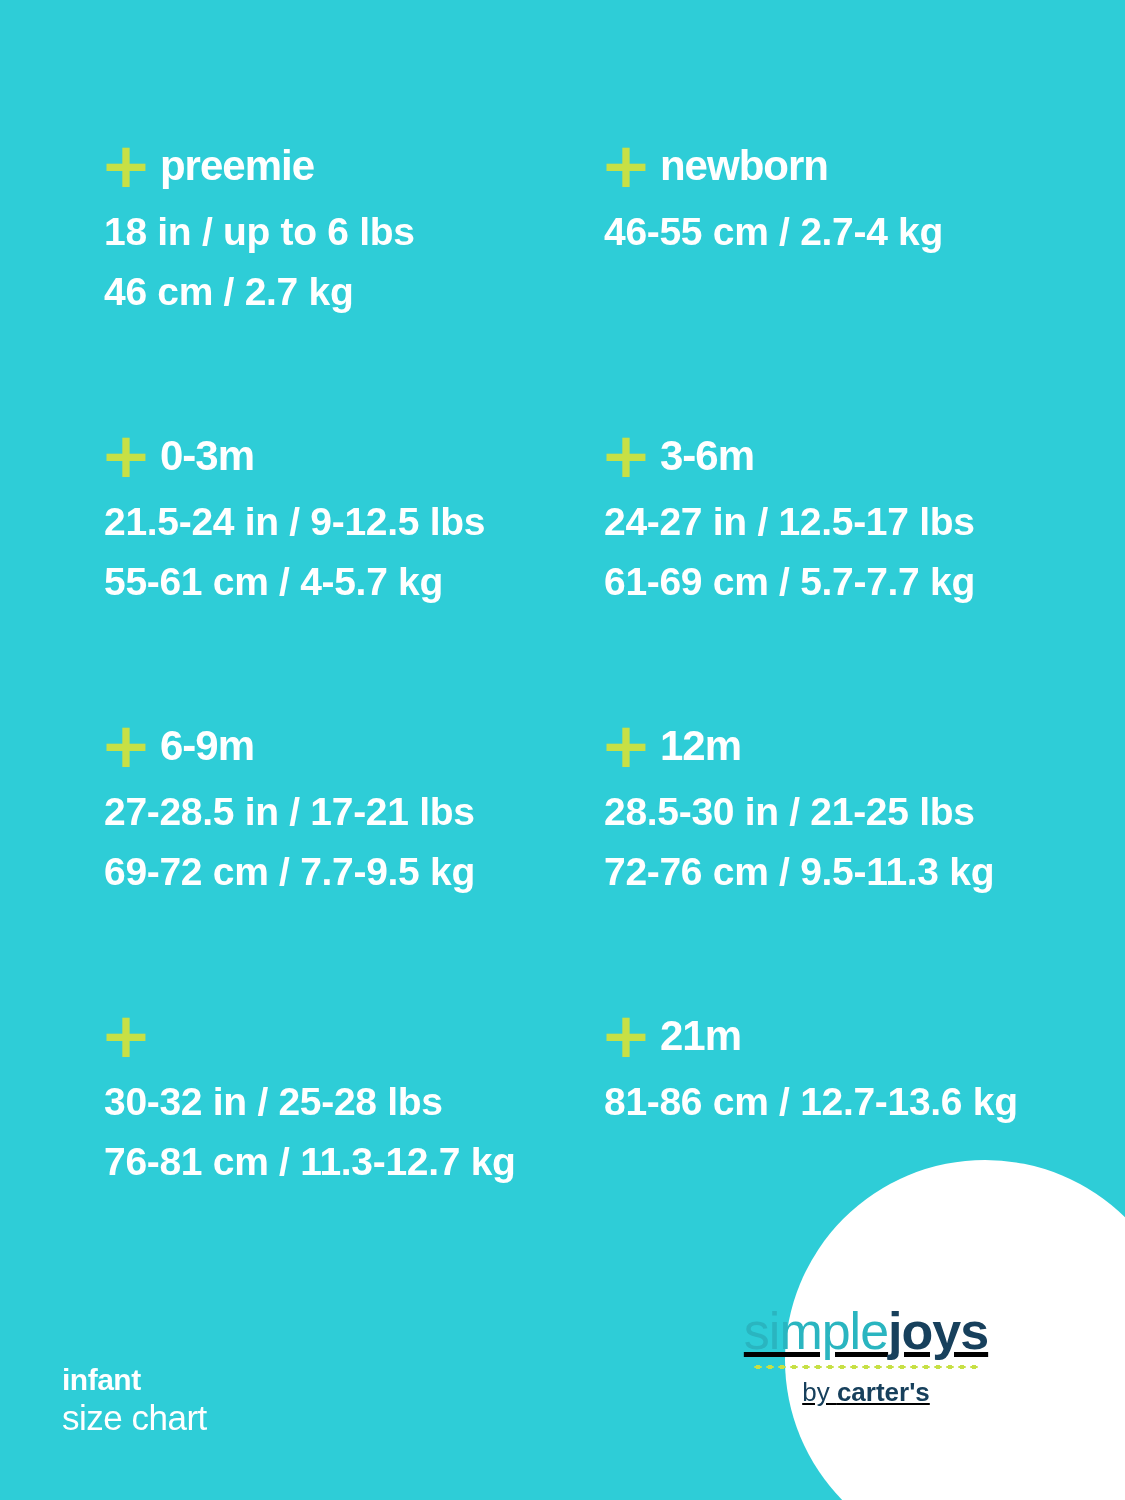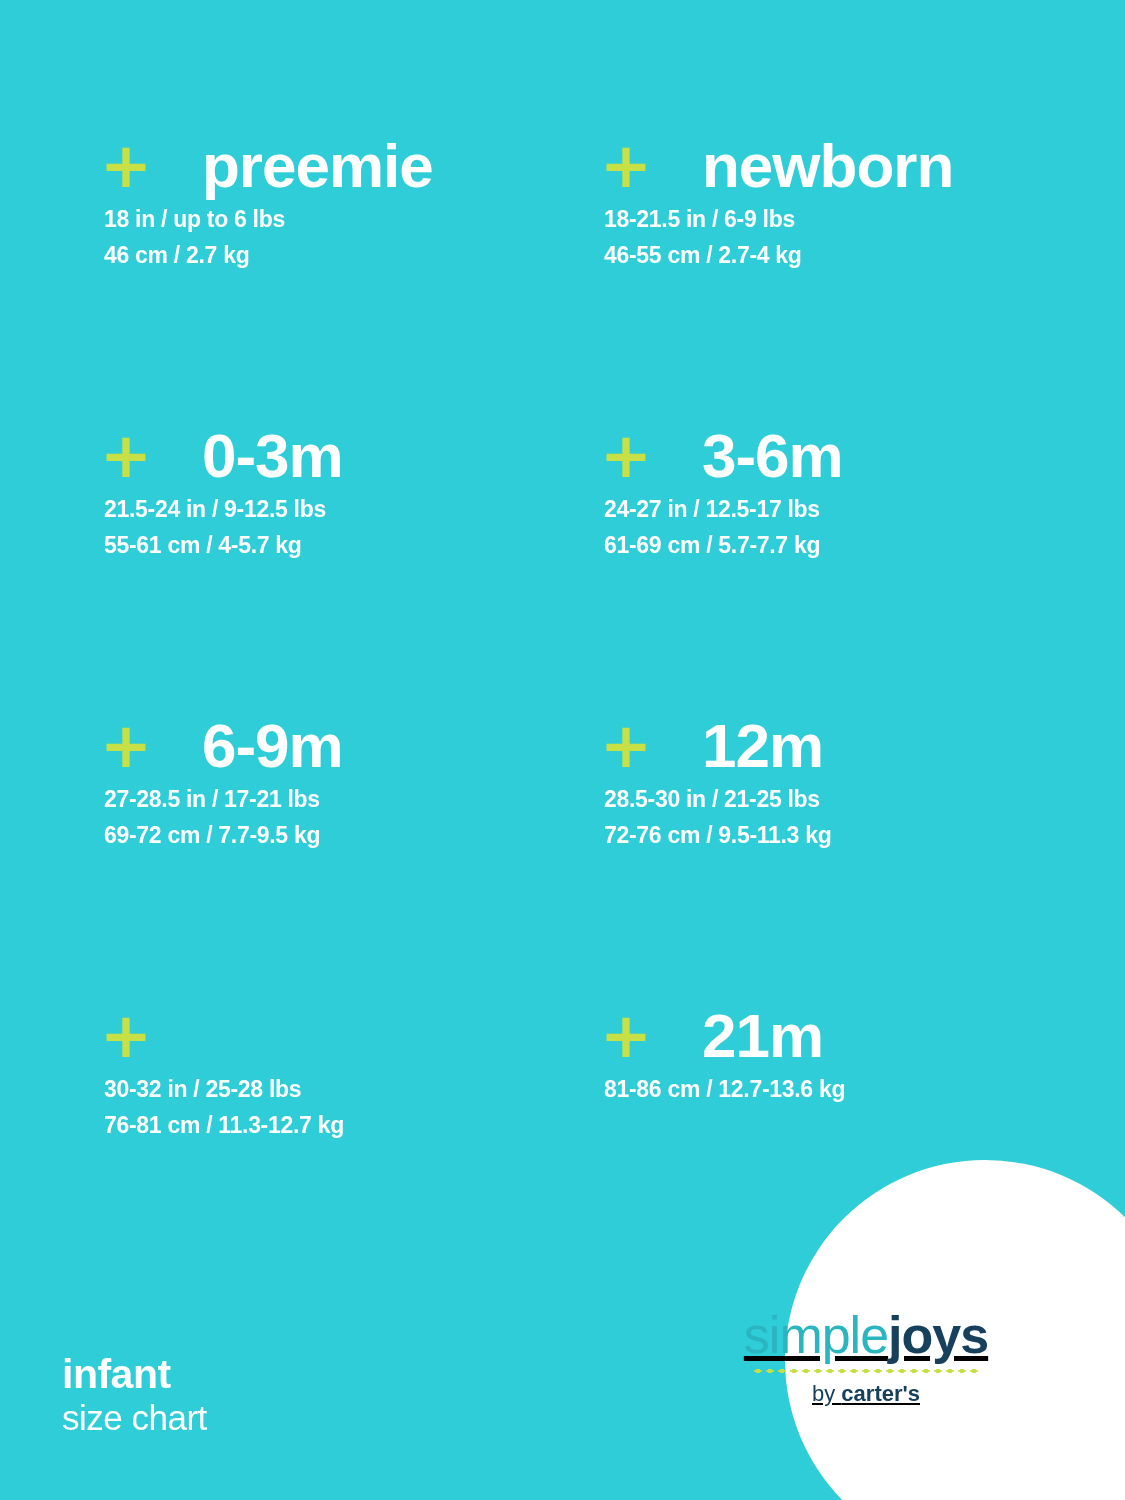--- a/index.html
+++ b/index.html
@@ -54,44 +54,43 @@
     font-size: 62px;
     font-weight: bold;
     line-height: 1;
     margin-right: 10px;
     font-family: "DejaVu Sans", sans-serif;
     letter-spacing: -2px;
   }
 
   .size-label {
     color: #ffffff;
-    font-size: 62px;
+    font-size: 42px;
     font-weight: bold;
     line-height: 1;
     letter-spacing: -1px;
-    margin-left: 42px;
   }
 
   .size-line {
     color: #ffffff;
-    font-size: 23px;
+    font-size: 39px;
     font-weight: bold;
     line-height: 1.55;
     letter-spacing: -0.3px;
     padding-left: 4px;
   }
 
   .footer-title {
     position: absolute;
     left: 62px;
     bottom: 62px;
     color: #ffffff;
   }
   .footer-line1 {
-    font-size: 41px;
+    font-size: 30px;
     font-weight: bold;
     line-height: 1.15;
     letter-spacing: -0.5px;
   }
   .footer-line2 {
     font-size: 35px;
     font-weight: normal;
     line-height: 1.15;
     letter-spacing: -0.5px;
   }
@@ -133,21 +132,21 @@
     display: block;
     height: 6px;
     margin: 7px auto 0 auto;
     width: 228px;
     background-image: radial-gradient(#c7e045 42%, transparent 45%);
     background-size: 12px 6px;
     background-repeat: repeat-x;
   }
   .logo-sub {
     margin-top: 9px;
-    font-size: 22px;
+    font-size: 26px;
     line-height: 1;
     white-space: nowrap;
   }
   .logo-by {
     color: #17405c;
     font-weight: normal;
   }
   .logo-carters {
     color: #17405c;
     font-weight: bold;
@@ -167,21 +166,20 @@
       </div>
       <div class="size-line">18 in / up to 6 lbs</div>
       <div class="size-line">46 cm / 2.7 kg</div>
     </div>
 
     <div class="size-cell col2">
       <div class="size-head">
         <span class="plus">+</span>
         <span class="size-label">newborn</span>
       </div>
-      <div class="size-line">18-21.5 in / 6-9 lbs</div>
       <div class="size-line">46-55 cm / 2.7-4 kg</div>
     </div>
 
     <div class="size-cell col1">
       <div class="size-head">
         <span class="plus">+</span>
         <span class="size-label">0-3m</span>
       </div>
       <div class="size-line">21.5-24 in / 9-12.5 lbs</div>
       <div class="size-line">55-61 cm / 4-5.7 kg</div>

